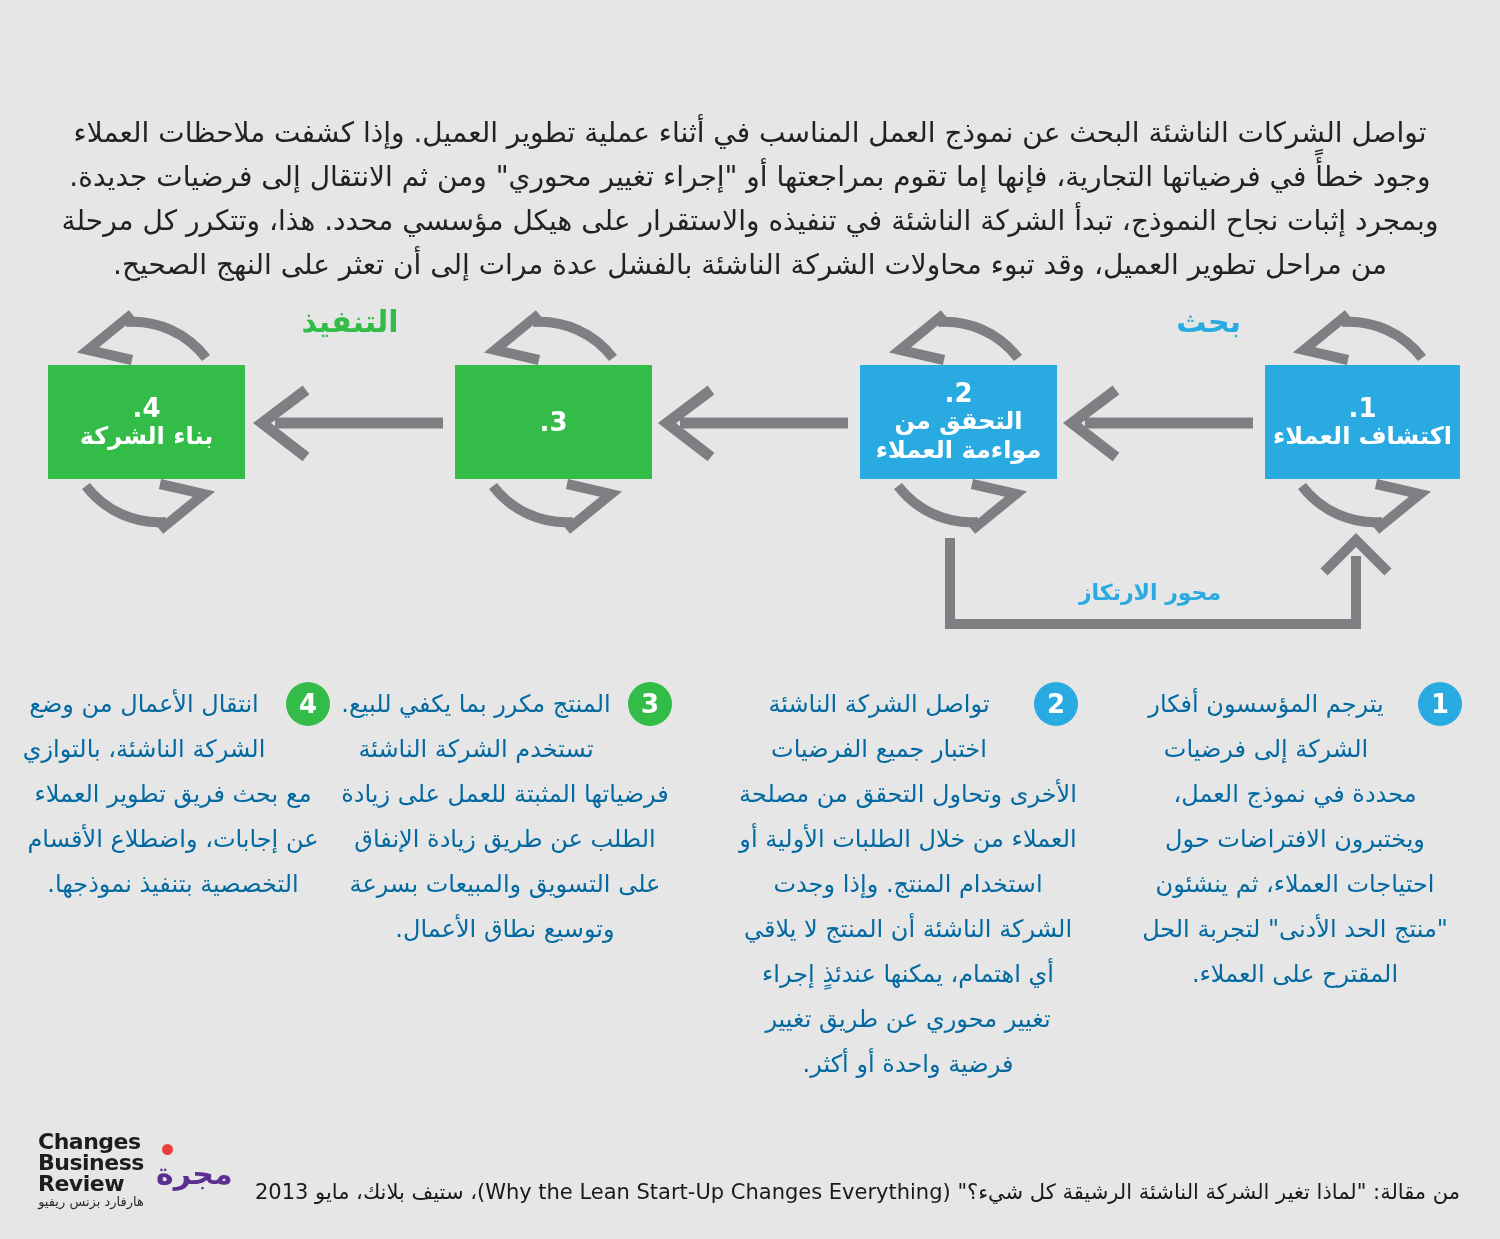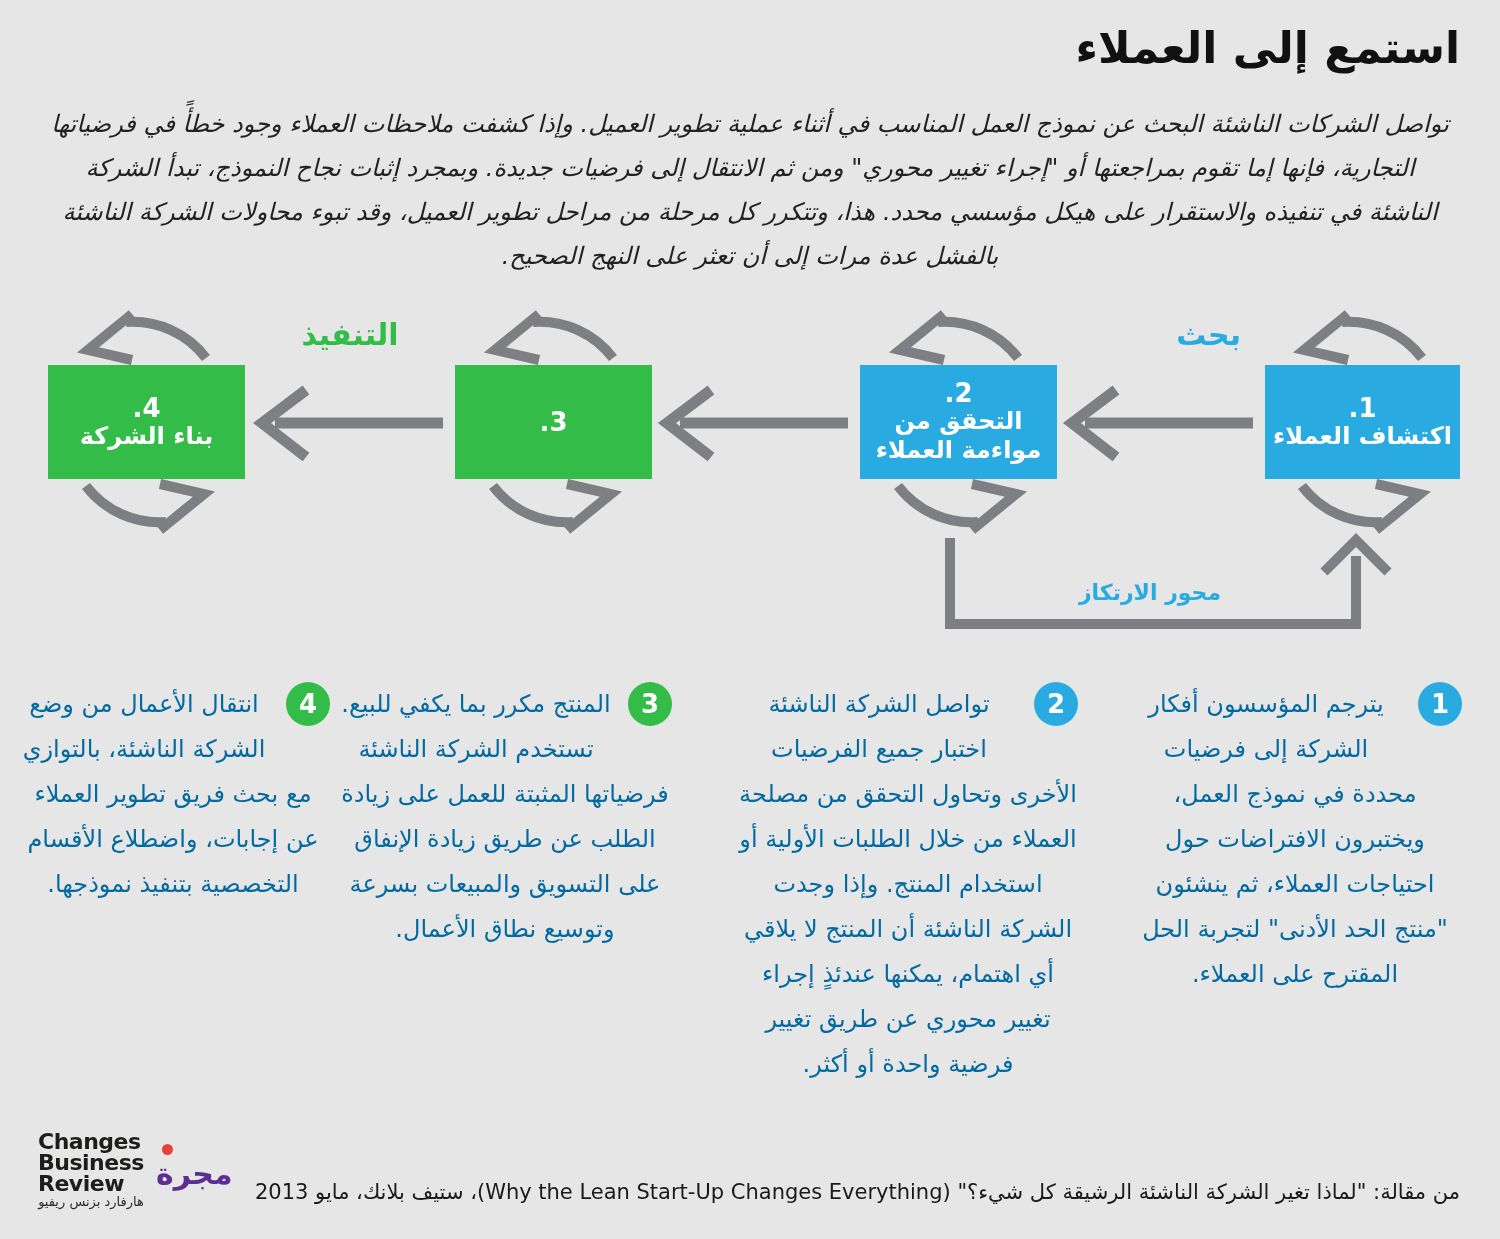--- a/index.html
+++ b/index.html
@@ -12,39 +12,38 @@
     color:#262626;
     overflow:hidden;
   }
   .title{
     position:absolute;top:22px;right:40px;
     font-size:44px;font-weight:bold;color:#111;
     margin:0;
   }
   .intro{
     position:absolute;top:98px;left:45px;right:45px;
-    font-size:24px;line-height:44px;text-align:center;color:#222;
-    margin:4px;
-    font-style:italic;
+    font-size:28px;line-height:44px;text-align:center;color:#222;
+    margin:13px;
   }
   .diagram-svg{position:absolute;top:0;left:0;}
   .step{
     position:absolute;top:365px;height:114px;
     display:flex;flex-direction:column;justify-content:center;align-items:center;
     color:#fff;font-weight:bold;text-align:center;
   }
   .step-number{font-size:26px;line-height:28px;}
   .step-title{font-size:24px;line-height:29px;padding:0 8px;}
   .step-1{left:1265px;width:195px;}
   .step-2{left:860px;width:197px;}
   .step-3{left:455px;width:197px;}
   .step-4{left:48px;width:197px;}
   .phase-label{
     position:absolute;top:304px;width:160px;
-    font-size:30px;font-weight:bold;text-align:center;margin-top:13px;
+    font-size:30px;font-weight:bold;text-align:center;
   }
   .phase-search{left:1081px;}
   .phase-exec{left:270px;}
   .pivot-label{
     position:absolute;top:580px;left:1040px;width:220px;
     font-size:22px;font-weight:bold;text-align:center;
   }
   .note{
     position:absolute;top:682px;
   }
@@ -85,21 +84,20 @@
   }
   .majarra-dot{
     position:absolute;left:6px;top:2px;width:11px;height:11px;border-radius:50%;
   }
 </style>
 </head>
 <body>
 
 <div class="page">
 
-  <h1 class="title">استمع إلى العملاء</h1>
 
   <p class="intro">تواصل الشركات الناشئة البحث عن نموذج العمل المناسب في أثناء عملية تطوير العميل. وإذا كشفت ملاحظات العملاء وجود خطأً في فرضياتها التجارية، فإنها إما تقوم بمراجعتها أو "إجراء تغيير محوري" ومن ثم الانتقال إلى فرضيات جديدة. وبمجرد إثبات نجاح النموذج، تبدأ الشركة الناشئة في تنفيذه والاستقرار على هيكل مؤسسي محدد. هذا، وتتكرر كل مرحلة من مراحل تطوير العميل، وقد تبوء محاولات الشركة الناشئة بالفشل عدة مرات إلى أن تعثر على النهج الصحيح.</p>
 
   <svg class="diagram-svg" width="1500" height="680" viewBox="0 0 1500 680">
     <defs>
       <g id="loop" stroke="#7d7f82" stroke-width="10" fill="none">
         <path d="M 60 -64 A 92 92 0 0 0 -20 -100"></path>
         <path d="M -14 -108 L -58 -72 L -14 -62"></path>
         <path d="M -60 64 A 92 92 0 0 0 20 100"></path>
         <path d="M 14 108 L 58 72 L 14 62"></path>

